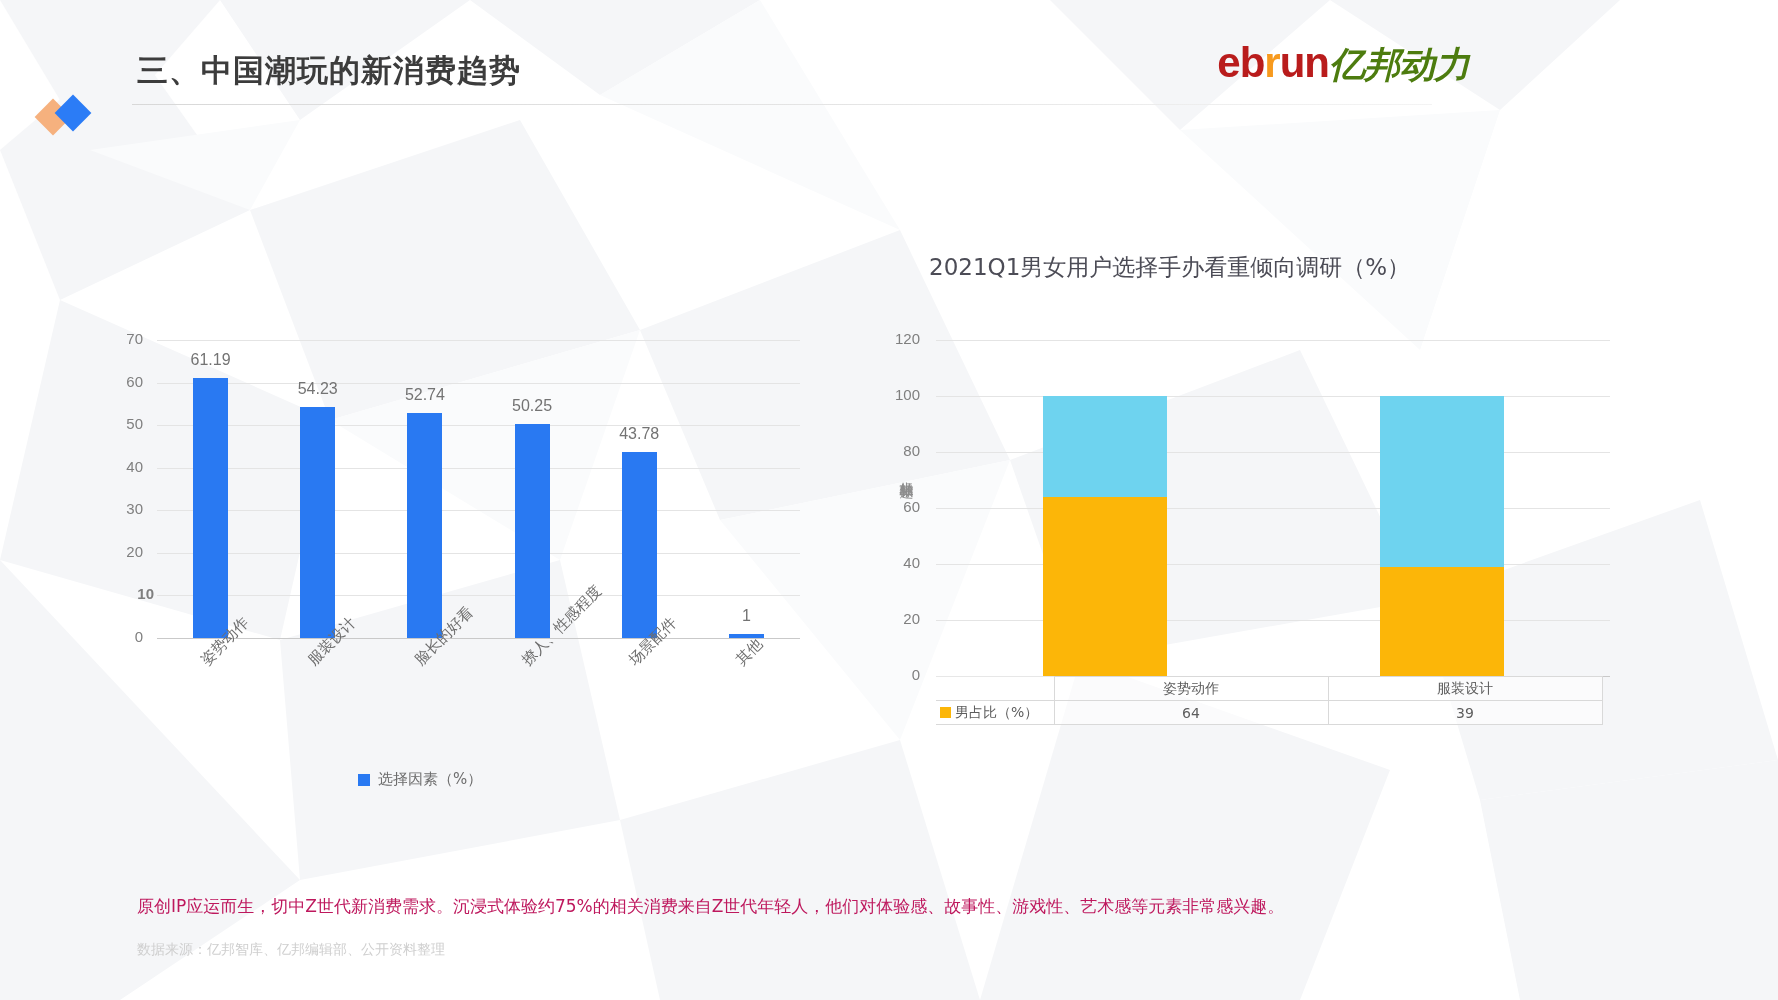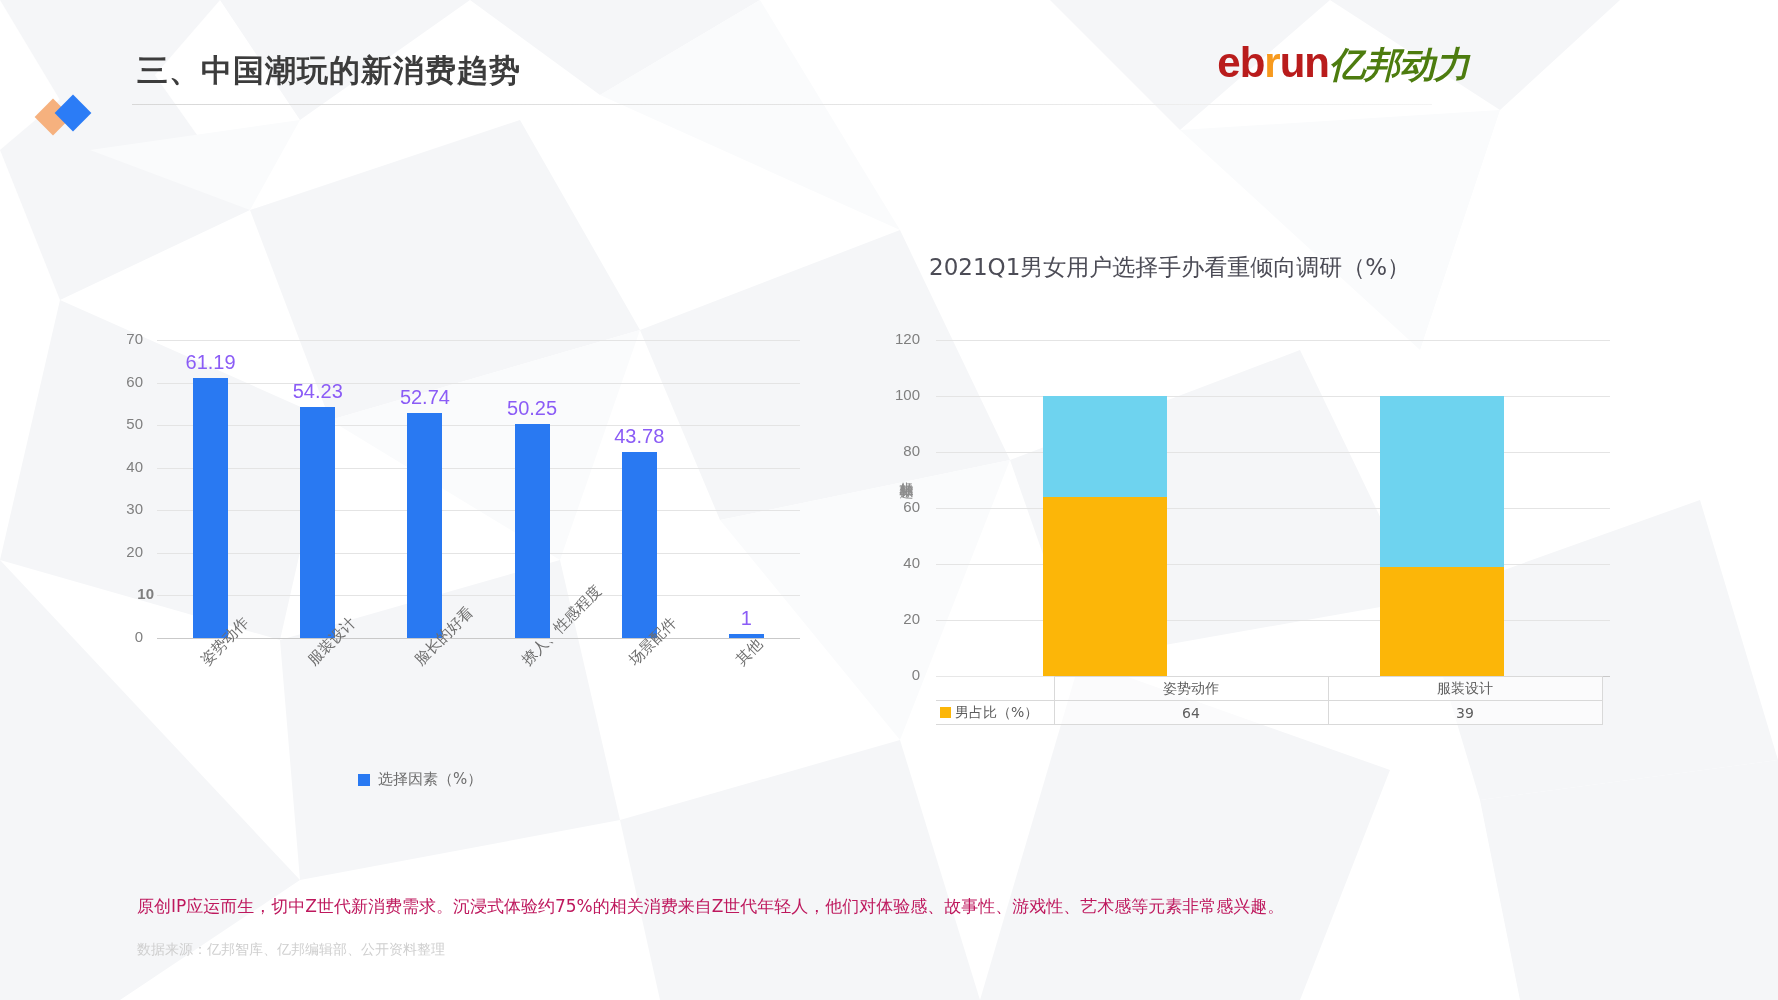--- a/index.html
+++ b/index.html
@@ -73,21 +73,21 @@
     font-size: 15px; color: #7f7f7f;
     text-align: right; white-space: nowrap;
   }
   .gridline { position: absolute; height: 1px; background: #e4e4e4; }
 
   .bar { position: absolute; }
   .bar-blue { background: #2979f2; }
 
   .bar-value {
     position: absolute;
-    font-size: 20px; color: #8b5cf6; text-align: center; white-space: nowrap;
+    font-size: 16px; color: #737373; text-align: center; white-space: nowrap;
   }
   .cat-label {
     position: absolute;
     font-family: "DejaVu Sans", sans-serif;
     font-size: 15px; color: #6d6d6d; white-space: nowrap;
     transform-origin: left top;
     transform: rotate(-45deg);
   }
 
   .legend-left {

